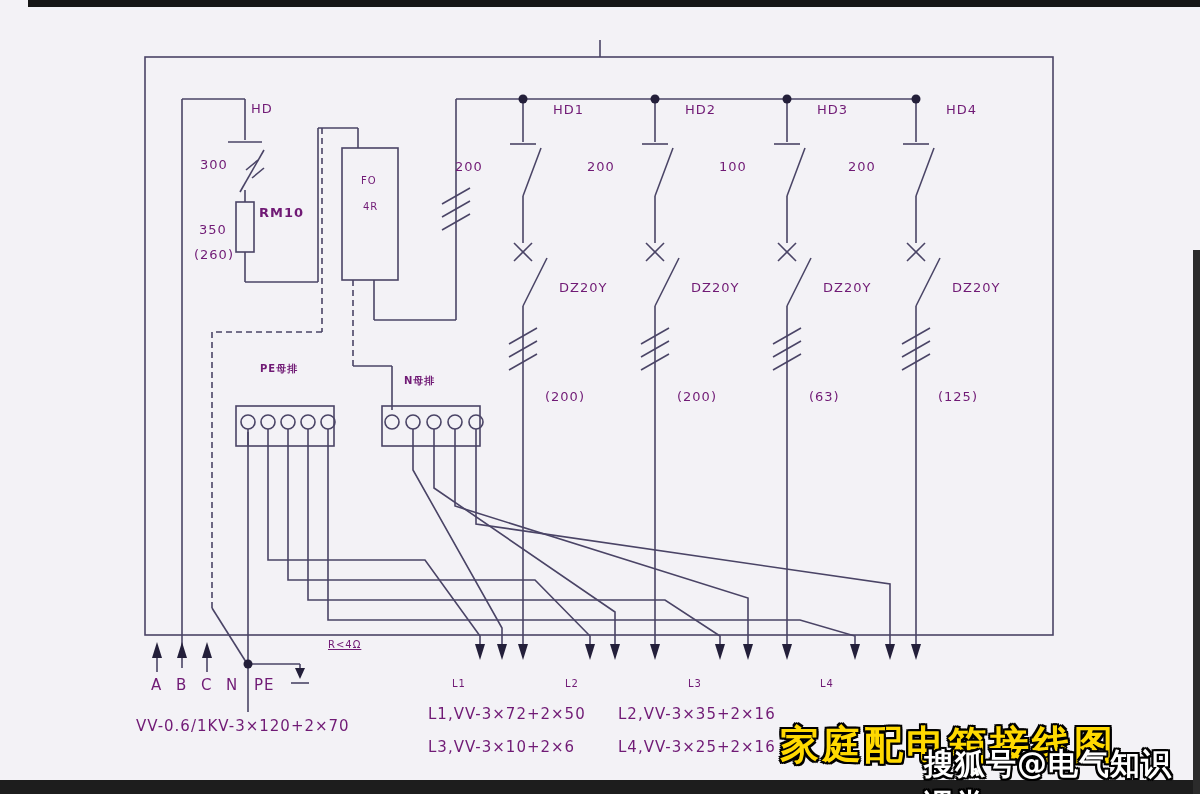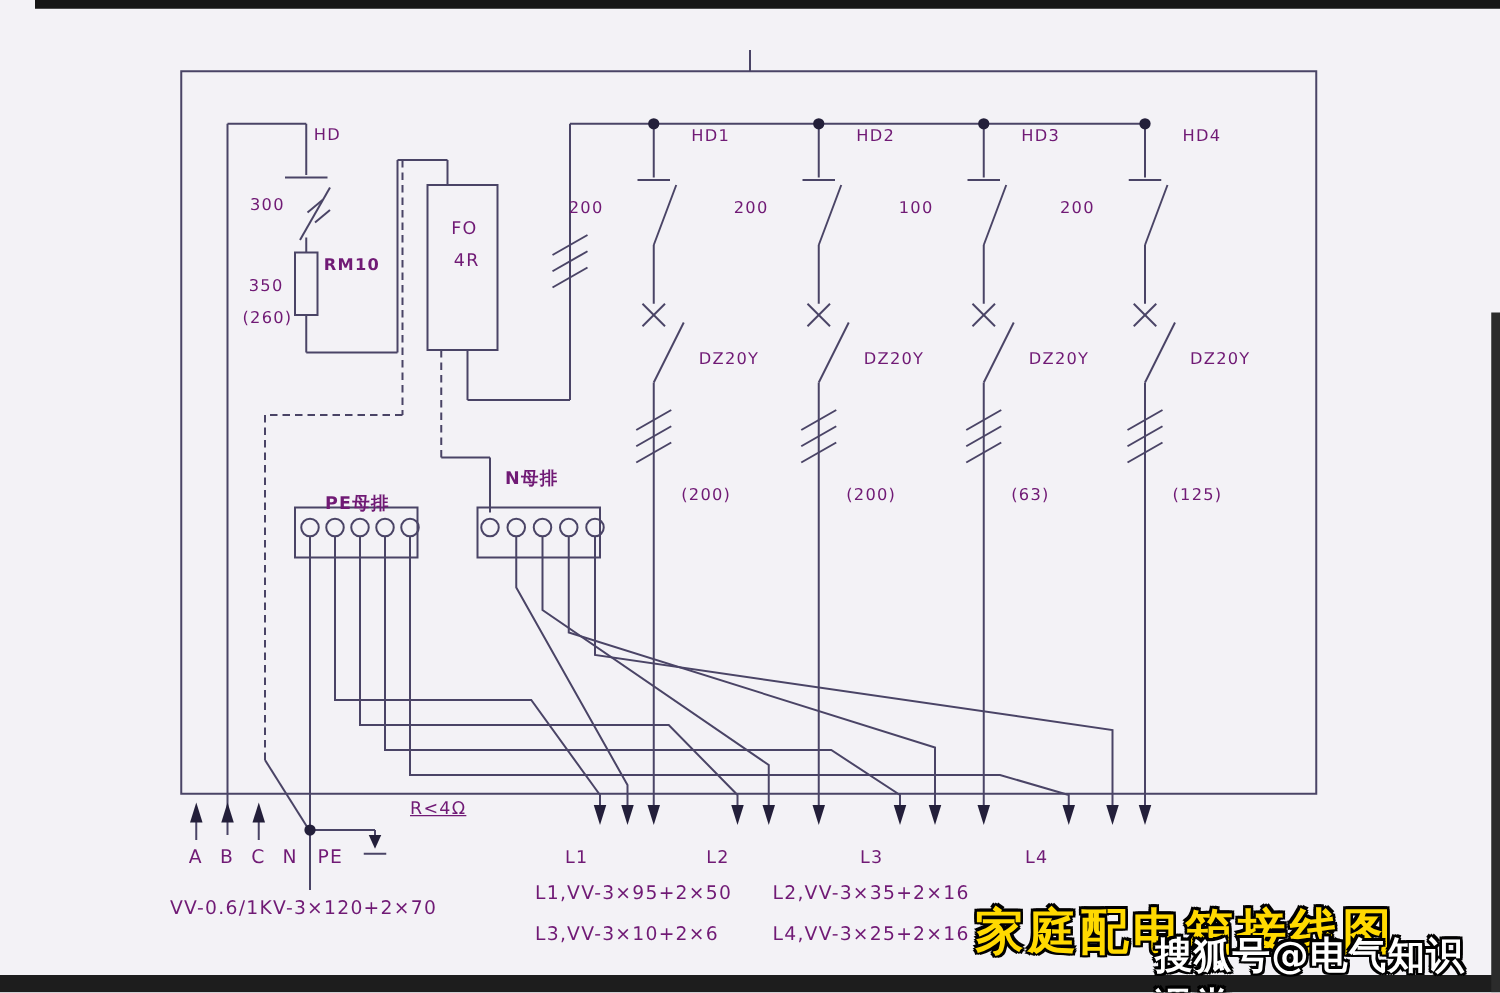--- a/index.html
+++ b/index.html
@@ -7,21 +7,21 @@
     position:relative;width:1200px;height:794px;overflow:hidden;
     background:#f3f2f6;font-family:"DejaVu Sans",sans-serif;
   }
   .edge{position:absolute;}
   #svgwrap{position:absolute;left:0;top:0;width:1200px;height:794px;}
   .lbl{
     position:absolute;color:#701a75;font-family:"DejaVu Sans",sans-serif;
     font-size:13px;line-height:1;white-space:nowrap;letter-spacing:1px;
   }
   .lbl.r{}
-  .lbl.md{font-size:14px;}
+  .lbl.md{font-size:10px;}
   .lbl.lg{font-size:15px;}
   .lbl.bold{font-weight:bold;}
   #title{
     position:absolute;left:780px;top:718px;font-size:39px;font-weight:bold;
     color:#ffd900;letter-spacing:3px;z-index:3;
     text-shadow:-2px -2px 0 #000,2px -2px 0 #000,-2px 2px 0 #000,2px 2px 0 #000,
                  0 -2px 0 #000,0 2px 0 #000,-2px 0 0 #000,2px 0 0 #000;
   }
   #watermark{
     position:absolute;left:924px;top:744px;font-size:30px;font-weight:bold;
@@ -242,37 +242,37 @@
   <span class="lbl" style="left:559px;top:281px;">DZ20Y</span>
   <span class="lbl" style="left:691px;top:281px;">DZ20Y</span>
   <span class="lbl" style="left:823px;top:281px;">DZ20Y</span>
   <span class="lbl" style="left:952px;top:281px;">DZ20Y</span>
 
   <span class="lbl" style="left:545px;top:390px;">(200)</span>
   <span class="lbl" style="left:677px;top:390px;">(200)</span>
   <span class="lbl" style="left:809px;top:390px;">(63)</span>
   <span class="lbl" style="left:938px;top:390px;">(125)</span>
 
-  <span class="lbl md bold" style="left:260px;top:396px;">PE母排</span>
+  <span class="lbl md bold" style="left:260px;top:364px;">PE母排</span>
   <span class="lbl md bold" style="left:404px;top:376px;">N母排</span>
 
   <span class="lbl md" style="left:328px;top:640px;text-decoration:underline;">R&lt;4Ω</span>
   <span class="lbl lg" style="left:151px;top:678px;">A</span>
   <span class="lbl lg" style="left:176px;top:678px;">B</span>
   <span class="lbl lg" style="left:201px;top:678px;">C</span>
   <span class="lbl lg" style="left:226px;top:678px;">N</span>
   <span class="lbl lg" style="left:254px;top:678px;">PE</span>
   <span class="lbl lg" style="left:136px;top:719px;">VV-0.6/1KV-3×120+2×70</span>
 
   <span class="lbl md" style="left:452px;top:679px;">L1</span>
   <span class="lbl md" style="left:565px;top:679px;">L2</span>
   <span class="lbl md" style="left:688px;top:679px;">L3</span>
   <span class="lbl md" style="left:820px;top:679px;">L4</span>
 
-  <span class="lbl lg" style="left:428px;top:707px;">L1,VV-3×95+2×50</span>
+  <span class="lbl lg" style="left:428px;top:707px;">L1,VV-3×72+2×50</span>
   <span class="lbl lg" style="left:618px;top:707px;">L2,VV-3×35+2×16</span>
   <span class="lbl lg" style="left:428px;top:740px;">L3,VV-3×10+2×6</span>
   <span class="lbl lg" style="left:618px;top:740px;text-align:center;">L4,VV-3×25+2×16</span>
 
   <div id="title">家庭配电箱接线图</div>
   <div id="watermark">搜狐号@电气知识课堂</div>
 
 </div>
 
 </body></html>

